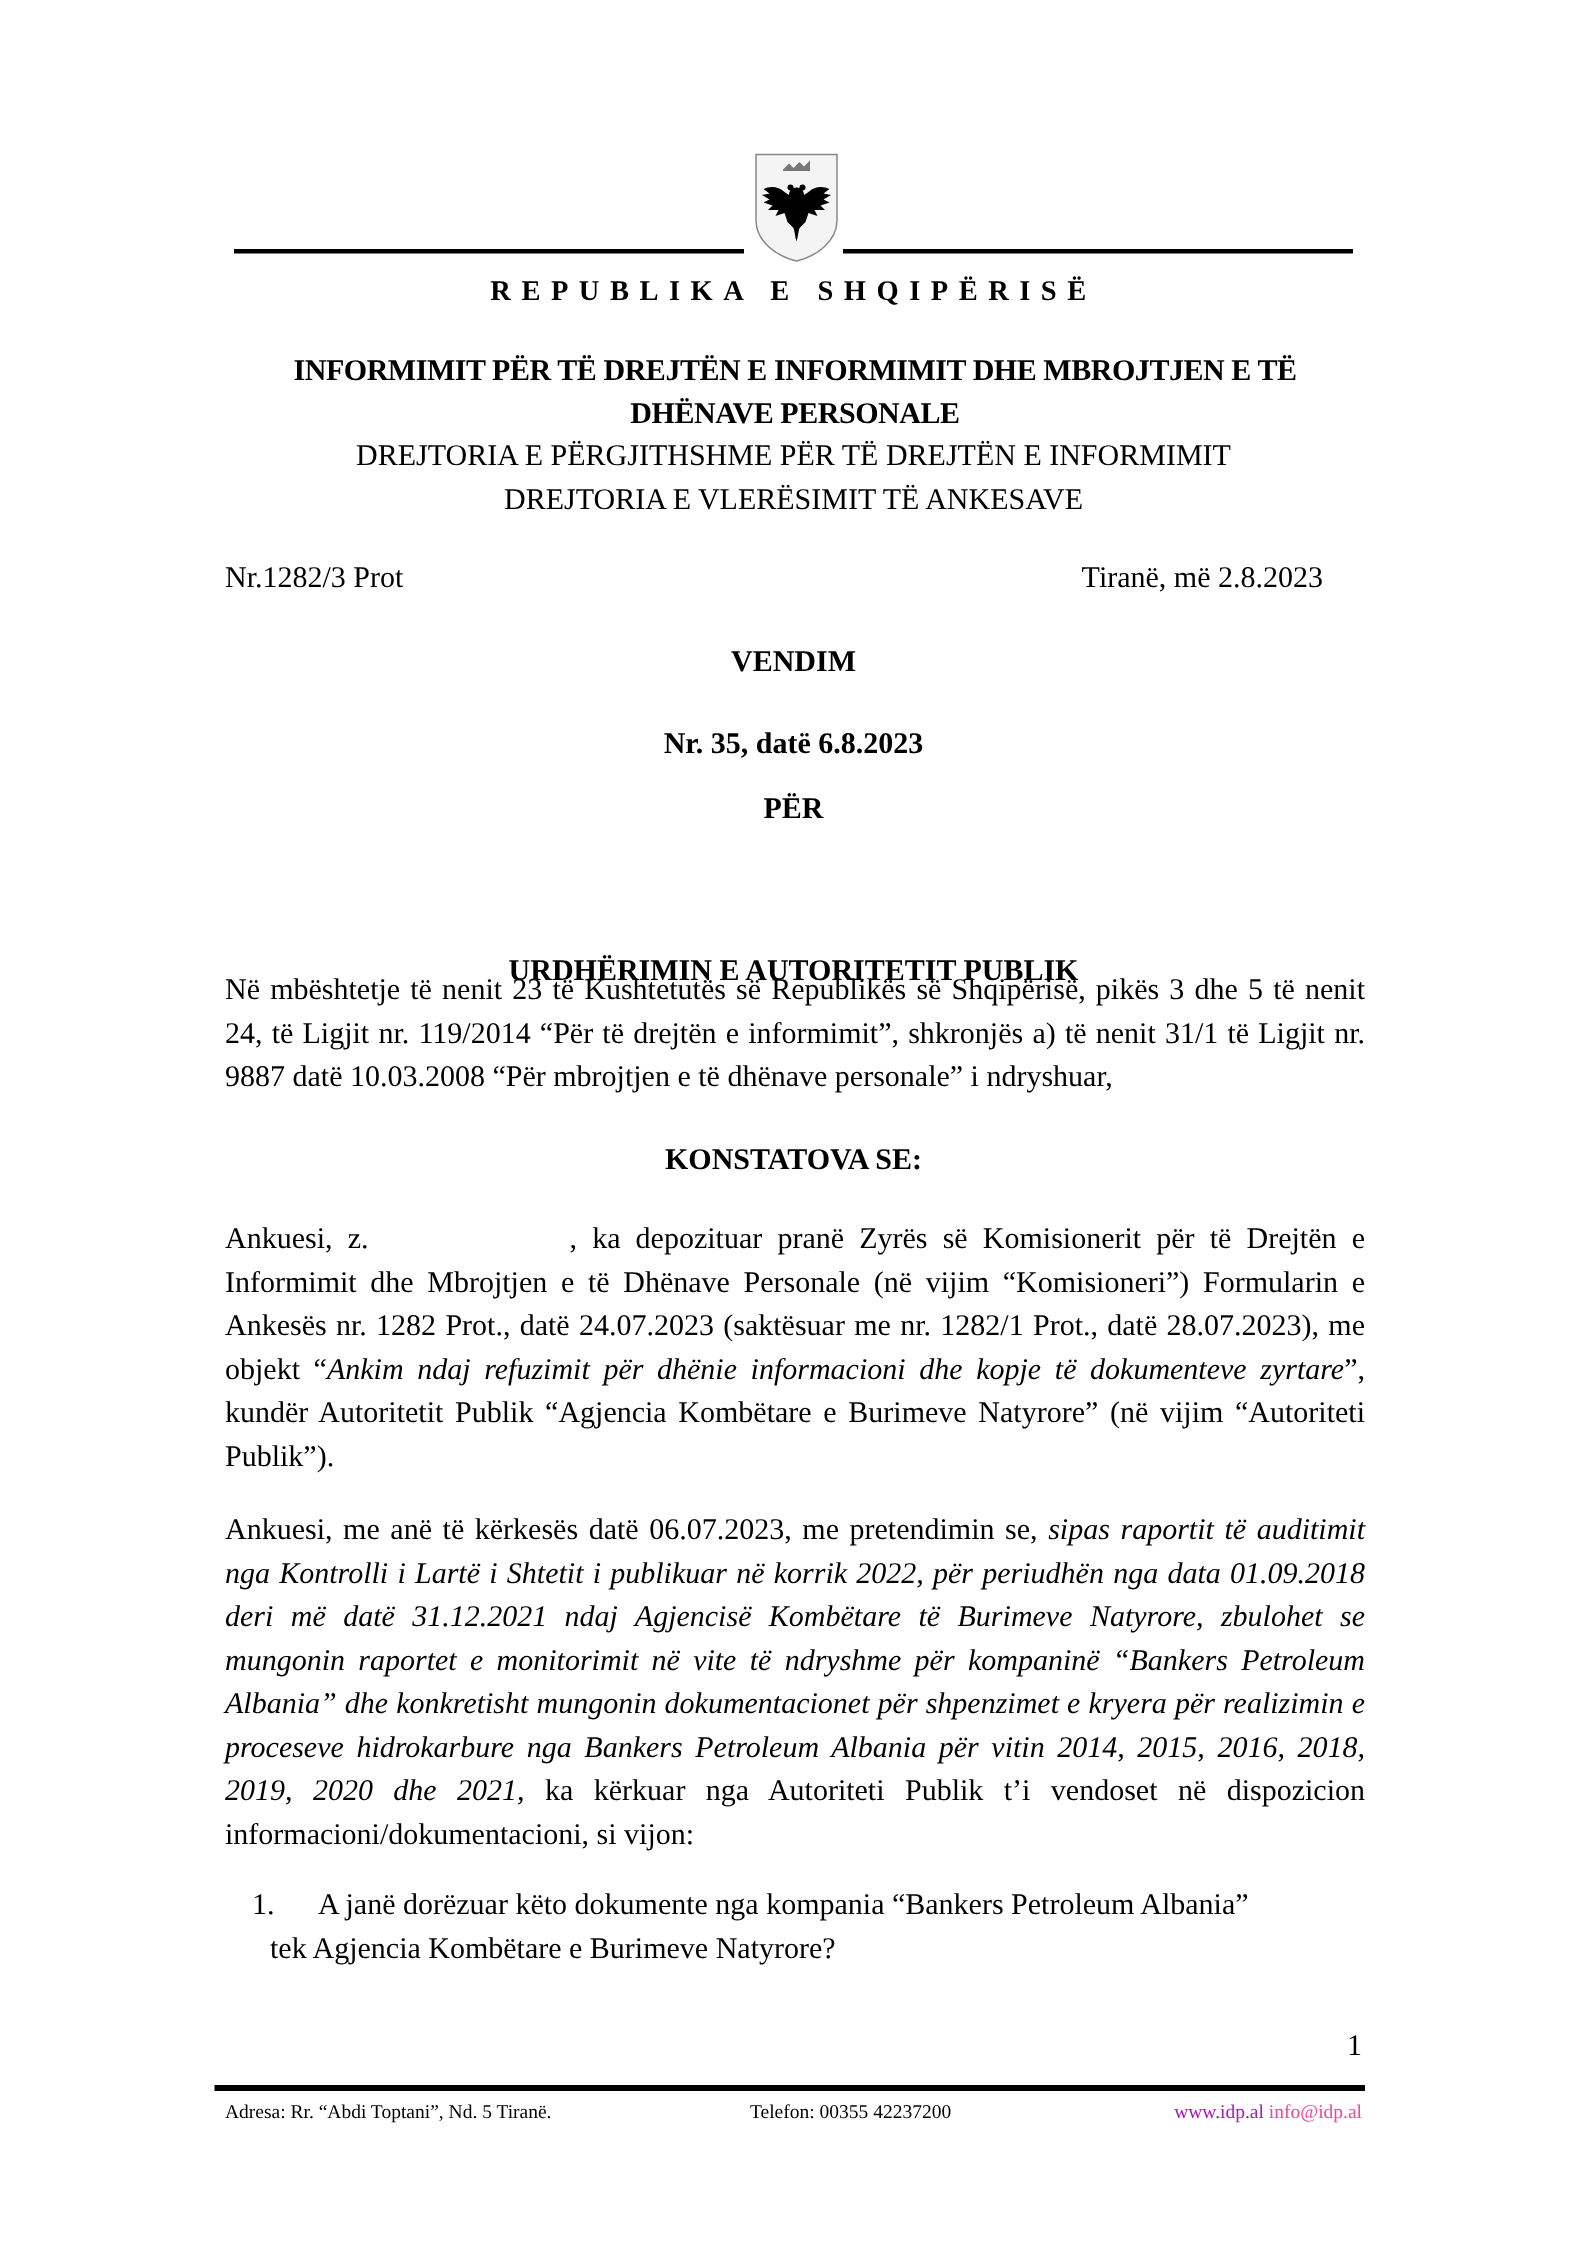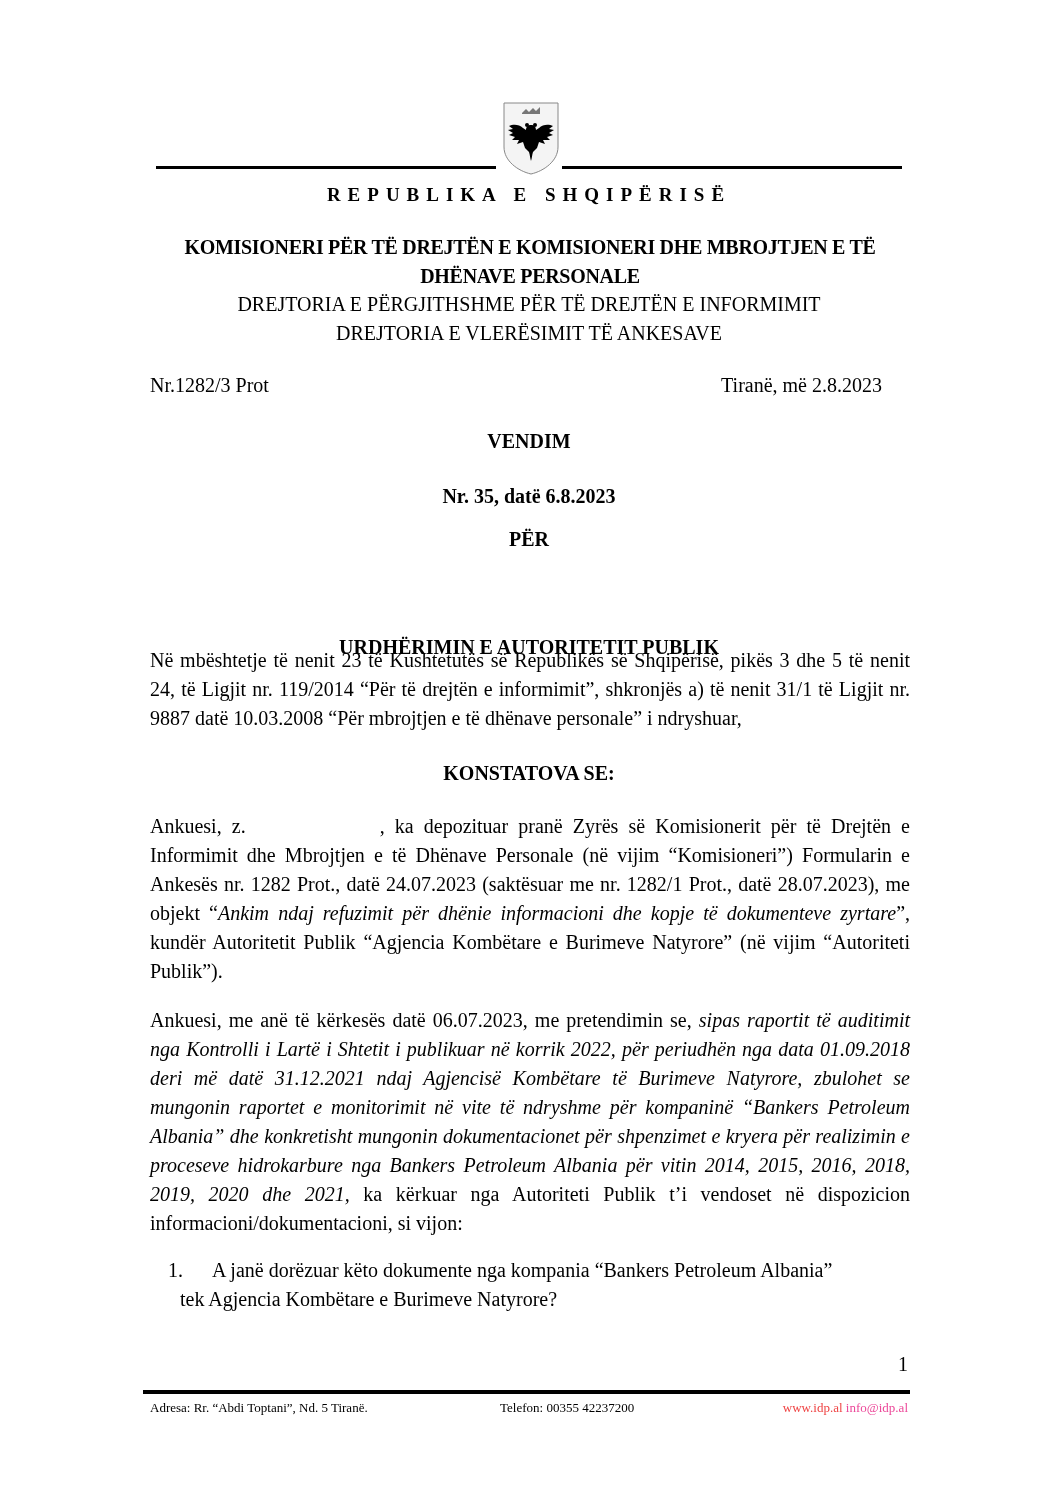--- a/index.html
+++ b/index.html
@@ -22,21 +22,21 @@
   .list { left: 168px; width: 740px; font-size: 20px; line-height: 29px; }
   .list .num { display: inline-block; width: 44px; }
   .list .line2 { padding-left: 12px; }
   .redacted { display: inline-block; width: 134px; }
   .pagenum { right: 150px; top: 1353px; font-size: 20px; }
   .footer-rule { left: 143px; width: 767px; top: 1390px; height: 4px; background: #000; }
   .footer { top: 1400px; font-size: 13px; }
   .f-addr { left: 150px; }
   .f-tel { left: 500px; }
   .f-links { right: 150px; }
-  .f-links a { color: #ef4444; }
+  .f-links a { color: #a21caf; }
   .f-links .email { text-decoration: none; color: #ec4899; }
 </style>
 </head>
 <body>
 
 <div class="abs emblem">
   <svg width="62" height="74" viewBox="0 0 62 74">
     <path d="M4 2 H58 V46 C58 60 44 70 31 73 C18 70 4 60 4 46 Z" fill="#f4f4f4" stroke="#888" stroke-width="1"></path>
     <path d="M22 12 l4 -4 l3 3 l4 -4 l3 3 l4 -4 v7 h-18 z" fill="#777"></path>
     <path d="M31 24 c-3 0 -5 2 -5 5 l-3 -2 c-4 -4 -10 -4 -14 -2 l4 3 -5 1 5 3 -4 2 6 2 -3 3 7 0 -2 4 6 -2 2 6 4 4 c1 3 1 6 2 9 c1 -3 1 -6 2 -9 l4 -4 2 -6 6 2 -2 -4 7 0 -3 -3 6 -2 -4 -2 5 -3 -5 -1 4 -3 c-4 -2 -10 -2 -14 2 l-3 2 c0 -3 -2 -5 -5 -5 z" fill="#000"></path>
@@ -44,21 +44,21 @@
     <circle cx="35" cy="24" r="2" fill="#000"></circle>
   </svg>
 </div>
 
 <div class="abs hline" style="left:156px;width:340px;"></div>
 <div class="abs hline" style="left:562px;width:340px;"></div>
 
 <div class="abs center republika">REPUBLIKA E SHQIPËRISË</div>
 
 <div class="abs komisioner">
-  <div>KOMISIONERI PËR TË DREJTËN E KOMISIONERI DHE MBROJTJEN E TË</div>
+  <div>INFORMIMIT PËR TË DREJTËN E INFORMIMIT DHE MBROJTJEN E TË</div>
   <div>DHËNAVE PERSONALE</div>
 </div>
 
 <div class="abs center drejtoria">
   <div>DREJTORIA E PËRGJITHSHME PËR TË DREJTËN E INFORMIMIT</div>
   <div>DREJTORIA E VLERËSIMIT TË ANKESAVE</div>
 </div>
 
 <div class="abs row left">Nr.1282/3 Prot</div>
 <div class="abs row right">Tiranë, më 2.8.2023</div>

